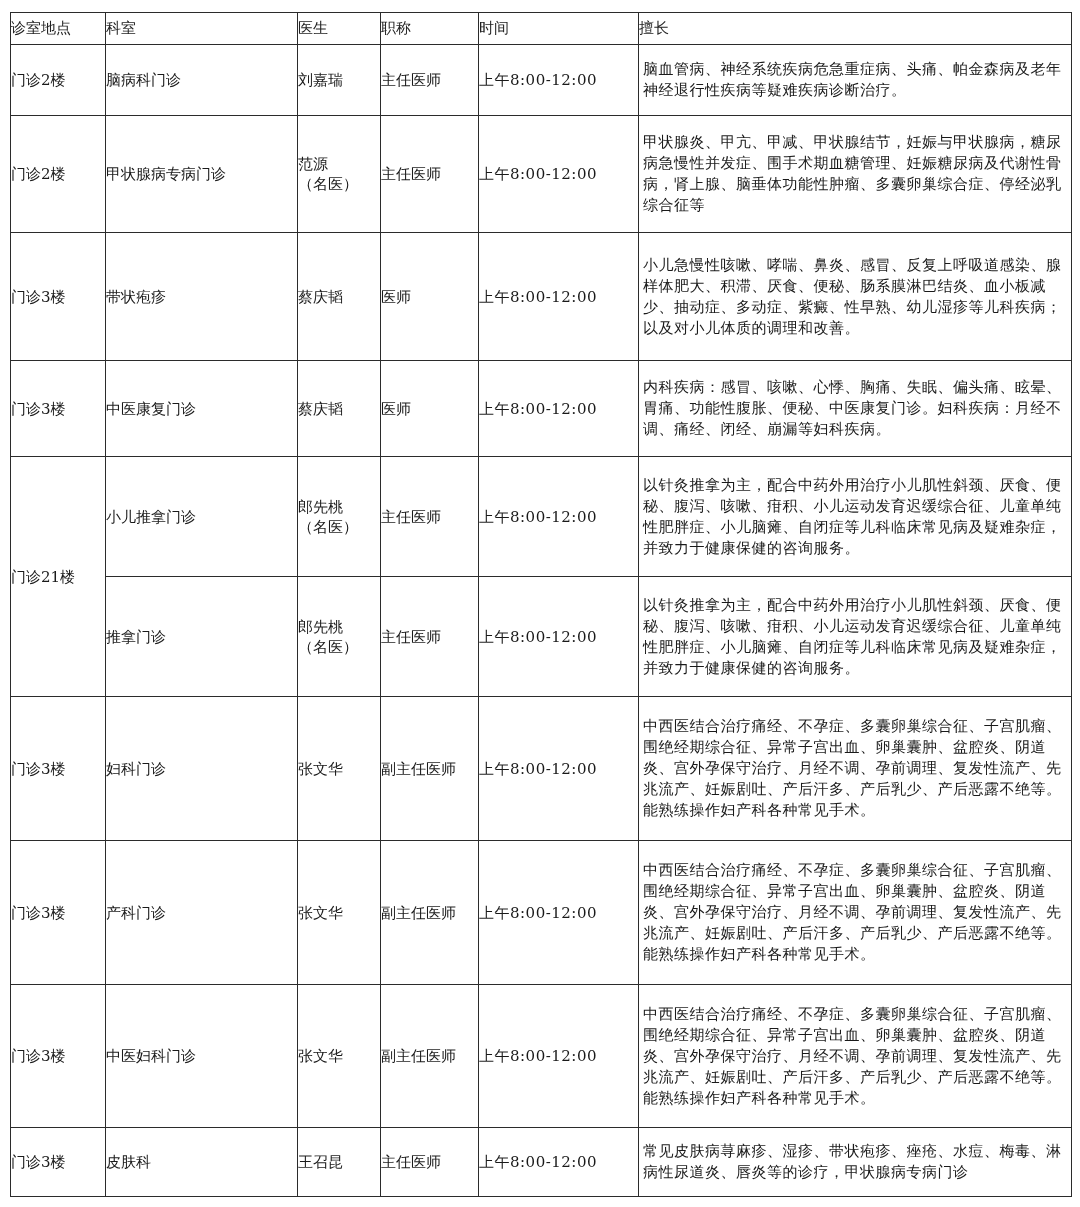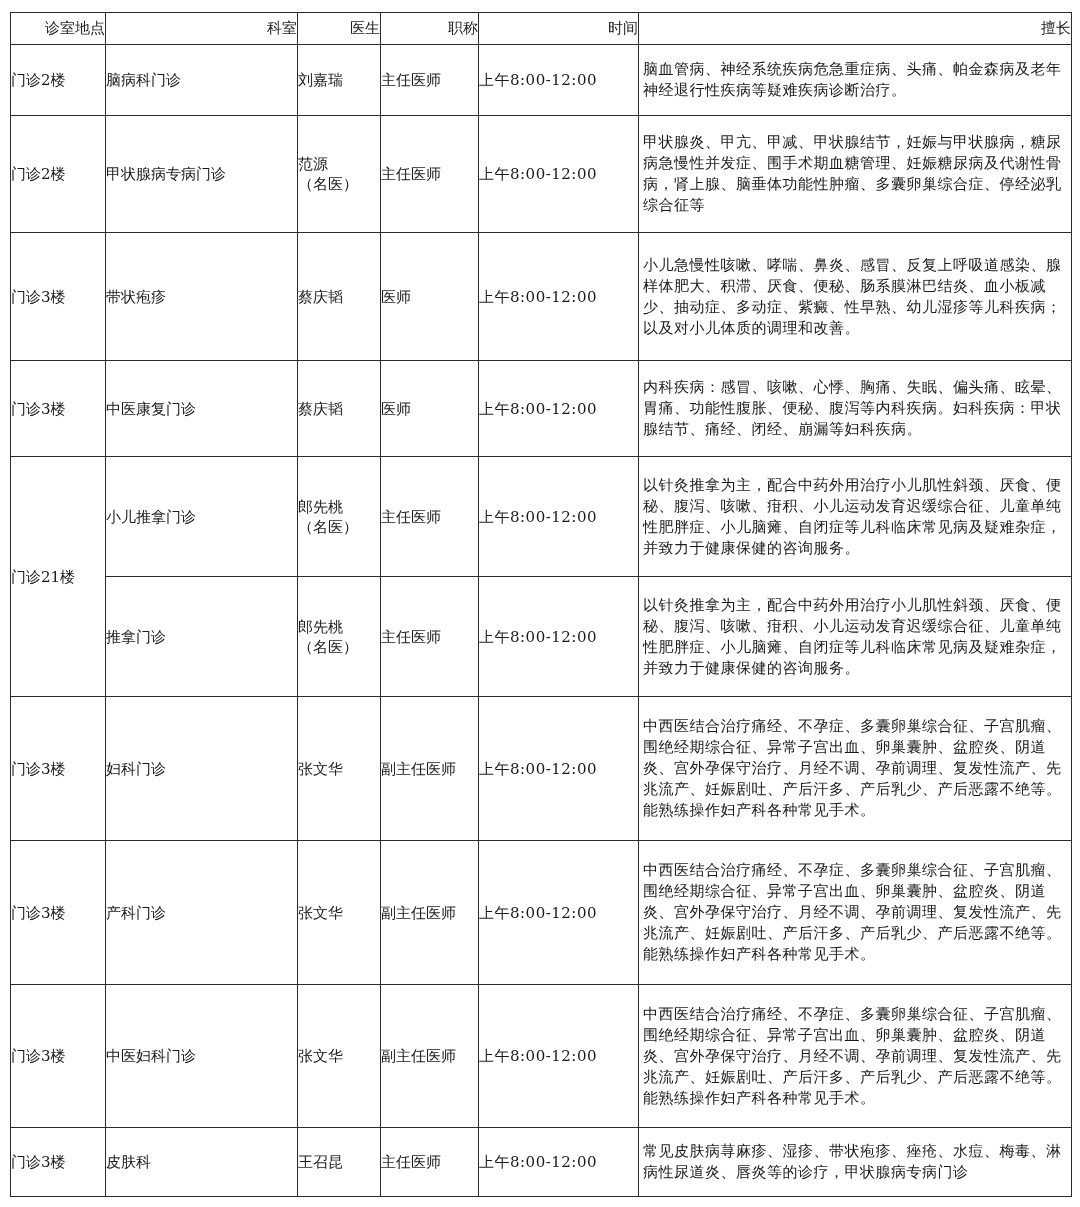--- a/index.html
+++ b/index.html
@@ -26,21 +26,21 @@
     .schedule-table th,
     .schedule-table td {
       border: 1.5px solid #2b2b2b;
       padding: 0;
       vertical-align: middle;
     }
     .schedule-table th {
       height: 31px;
       font-size: 15px;
       font-weight: normal;
-      text-align: right;
+      text-align: left;
       color: #222;
     }
     .schedule-table td {
       font-size: 15px;
       text-align: left;
       line-height: 20px;
     }
     .schedule-table td.specialty {
       text-align: left;
       padding: 2px 2px 2px 4px;
@@ -115,21 +115,21 @@
     </tr>
 
     <tr style="height:96px">
       <td>门诊3楼</td>
       <td>中医康复门诊</td>
       <td>
         <span class="doctor-name">蔡庆韬</span>
       </td>
       <td>医师</td>
       <td class="time">上午8:00-12:00</td>
-      <td class="specialty">内科疾病：感冒、咳嗽、心悸、胸痛、失眠、偏头痛、眩晕、胃痛、功能性腹胀、便秘、腹泻等内科疾病。妇科疾病：甲状腺结节、痛经、闭经、崩漏等妇科疾病。</td>
+      <td class="specialty">内科疾病：感冒、咳嗽、心悸、胸痛、失眠、偏头痛、眩晕、胃痛、功能性腹胀、便秘、中医康复门诊。妇科疾病：月经不调、痛经、闭经、崩漏等妇科疾病。</td>
     </tr>
 
     <tr style="height:120px">
       <td rowspan="2">门诊21楼</td>
       <td>小儿推拿门诊</td>
       <td>
         <span class="doctor-name">郎先桃</span>
         <span class="doctor-tag">（名医）</span>
       </td>
       <td>主任医师</td>

